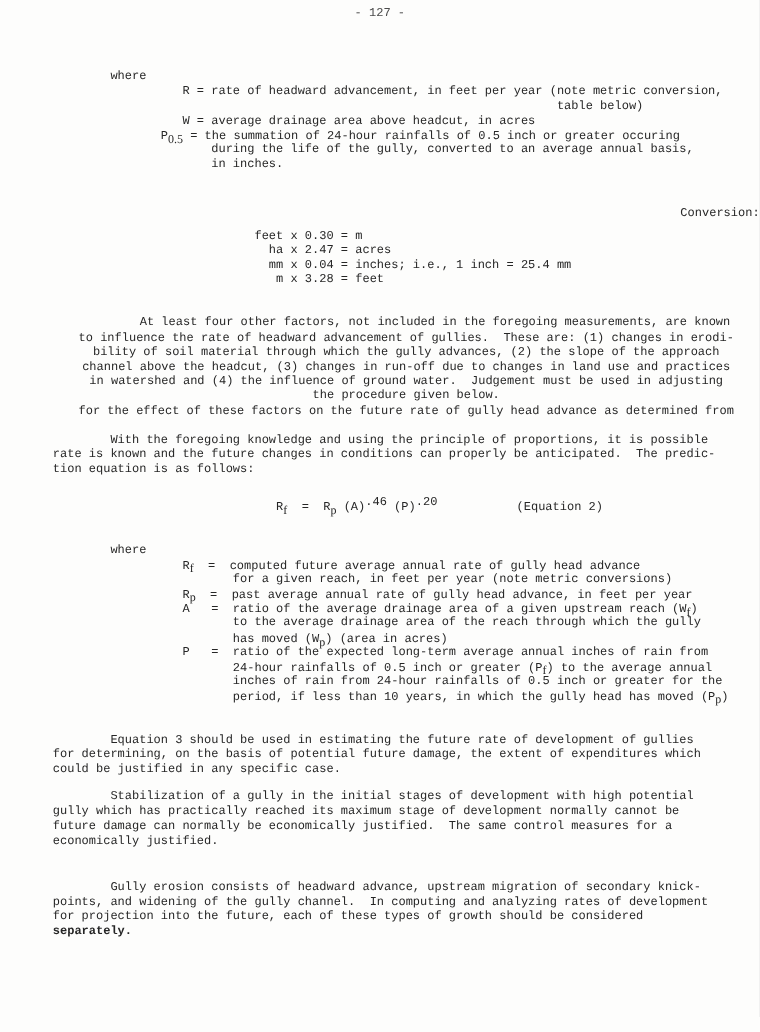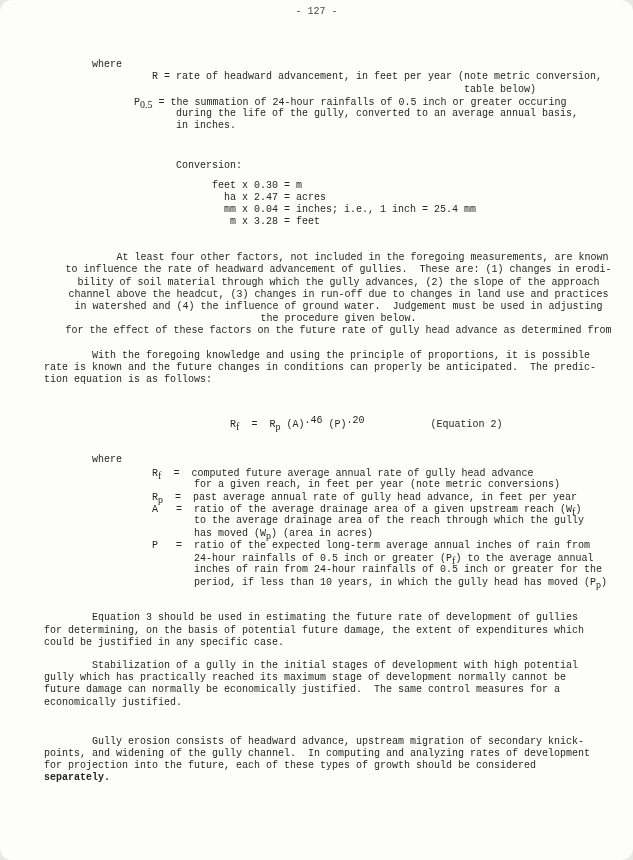--- a/index.html
+++ b/index.html
@@ -13,59 +13,59 @@
     height: 860px;
     margin: 0 auto;
     background: #fdfdfc;
     color: #262626;
     font-family: "Liberation Mono", "DejaVu Sans Mono", monospace;
     font-size: 10px;
     line-height: 12.2px;
     overflow: hidden;
     box-sizing: border-box;
     padding: 6px 0 0 44px;
-    border-radius: 12px;
   }
   .tl {
     white-space: pre;
     height: 12.2px;
   }
   .page-number {
     text-align: center;
     color: #4a4a4a;
     white-space: pre;
     margin-left: -44px; 
   }
   .sub { position: relative; top: 3px; font-family: Liberation Serif, serif; }
   .sup { position: relative; top: -4px; }
   .bold { font-weight: bold; }
 
   
   .sec-where-top      { margin-top: 41px; }
-  .sec-conv-heading   { margin-top: 28px; }
+  .sec-conv-heading   { margin-top: 28px; text-align: right; }
   .sec-conv-table     { margin-top: 7px; }
   .sec-para-1         { margin-top: 24px; text-align: center; }
   .sec-para-2         { margin-top: 12px; }
-  .sec-equation       { margin-top: 32px; }
+  .sec-equation       { margin-top: 19px; }
   .sec-where-bottom   { margin-top: 24px; }
   .sec-para-3         { margin-top: 24px; }
   .sec-para-4         { margin-top: 11px; }
   .sec-para-5         { margin-top: 27px; }
 </style>
 </head>
 <body>
 
 <div class="page">
 
   <div class="page-number">- 127 -</div>
 
   <div class="sec-where-top">
       <div class="tl">        where</div>
       <div class="tl">                  R = rate of headward advancement, in feet per year (note metric conversion,</div>
       <div class="tl">                                                                      table below)</div>
+      <div class="tl">                  W = average drainage area above headcut, in acres</div>
       <div class="tl"><span>               P</span><span class="sub">0.5</span><span> = the summation of 24-hour rainfalls of 0.5 inch or greater occuring</span></div>
       <div class="tl">                      during the life of the gully, converted to an average annual basis,</div>
       <div class="tl">                      in inches.</div>
     </div>
 
   <div class="sec-conv-heading tl">                      Conversion:</div>
 
   <div class="sec-conv-table">
       <div class="tl">                            feet x 0.30 = m</div>
       <div class="tl">                              ha x 2.47 = acres</div>

